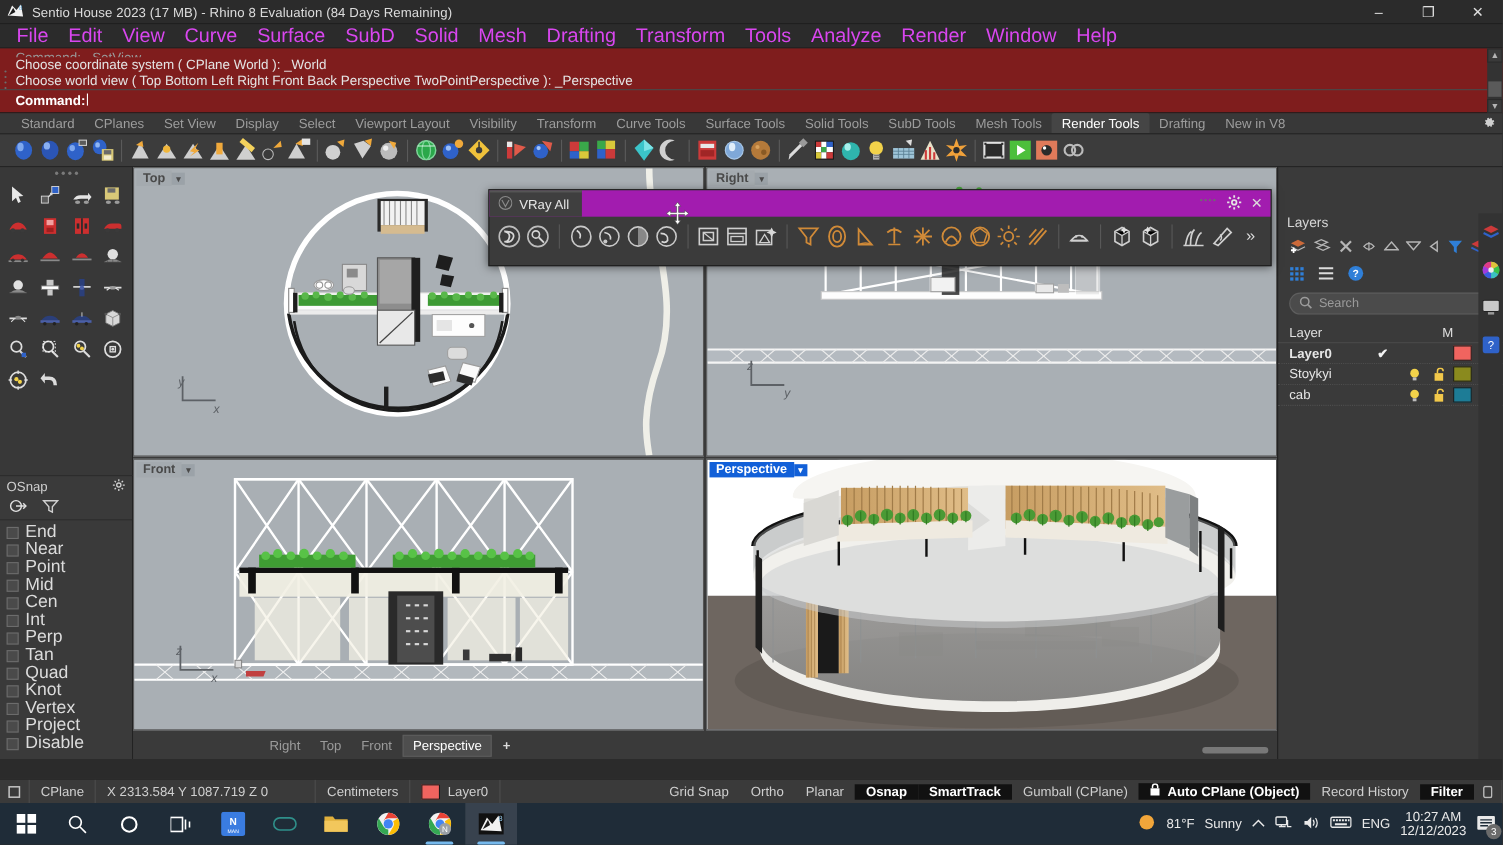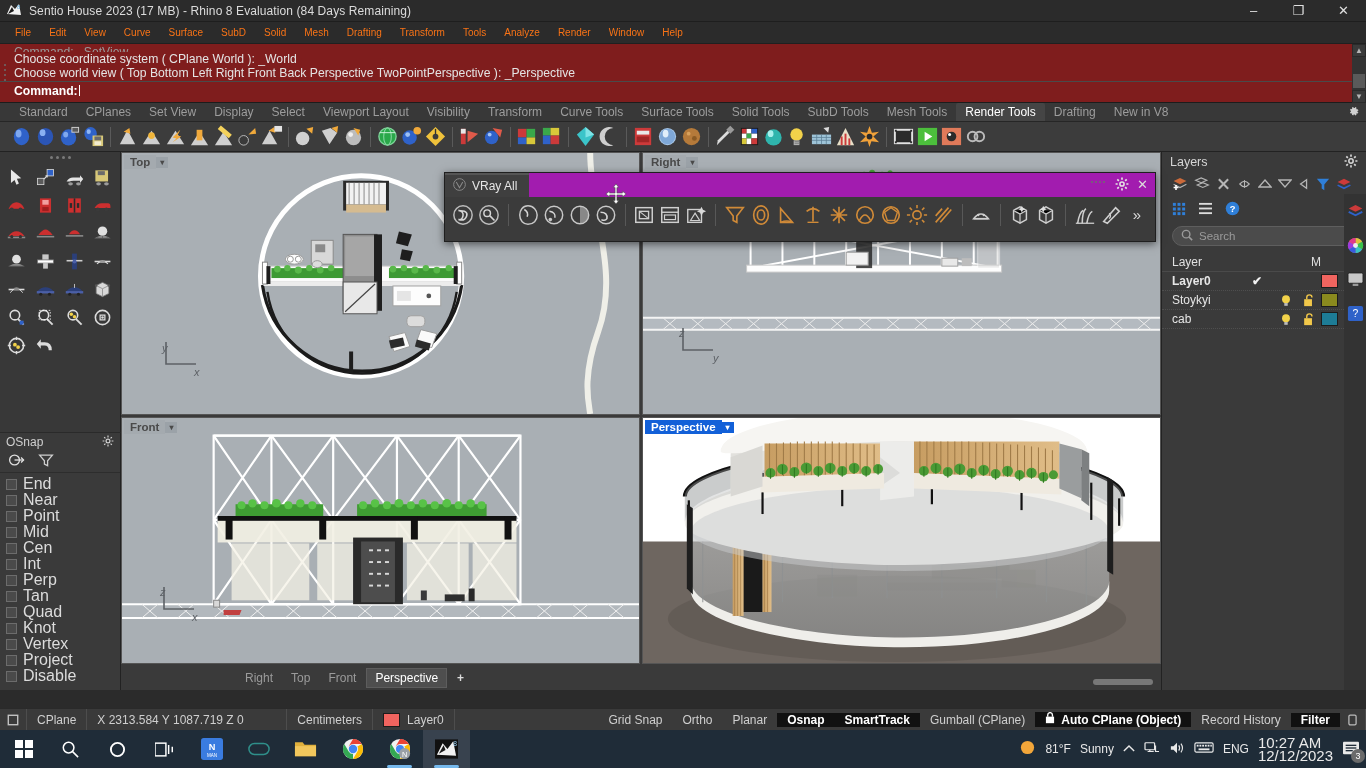--- a/index.html
+++ b/index.html
@@ -18,21 +18,21 @@
   }
   .tb-icon { width:22px; height:18px; margin-left:3px; display:flex; align-items:center; justify-content:center; }
   .tb-title { font-size:12px; color:#dcdcdc; margin-left:4px; letter-spacing:.1px; }
   .tb-spacer { flex:1; }
   .tb-btn { width:45px; height:22px; display:flex; align-items:center; justify-content:center;
             color:#e0e0e0; font-size:13px; }
 
   
   .menubar { height:22px; background:#2b2b2b; display:flex; align-items:center; padding-left:6px;
              border-bottom:1px solid #202020; }
-  .menubar .mi { padding:3px 9px; font-size:10px; color:#f97316; }
+  .menubar .mi { padding:3px 9px; font-size:18px; color:#d946ef; }
 
   
   .cmdarea { position:relative; background:#7f1d1d; height:59px; border-bottom:1px solid #1c1c1c; }
   .cmdhistory { padding:1px 0 0 14px; }
   .cmdline-row { font-size:12.2px; color:#e4e4e4; line-height:14px; white-space:nowrap; overflow:hidden; }
   .cmdline-row.clip { height:7px; overflow:hidden; color:#9a9a9a; }
   .cmd-prompt-row { border-top:1px solid #4a4a4a; margin-top:1px; padding:2px 0 0 14px;
                     font-size:12.2px; font-weight:bold; color:#fff; }
   .cmd-caret { display:inline-block; width:1px; height:11px; background:#fff; vertical-align:-1px; margin-left:1px;}
   .cmd-scroll { position:absolute; right:0; top:0; width:14px; height:59px; background:#333; }
@@ -111,21 +111,21 @@
   .vray-close{ position:absolute; right:7px; top:4px; color:#dcdcdc; font-size:13px;}
   .vray-body { display:flex; align-items:center; gap:2px; padding:4px 6px; }
   .vicon { width:27px; height:27px; display:flex; align-items:center; justify-content:center; border-radius:3px;}
   .vsep { width:1px; height:22px; background:#585858; margin:0 5px; }
   .movecur { position:absolute; left:160px; top:10px; color:#fff; font-size:18px; z-index:5;}
 
   
   .rightpanel { position:absolute; right:0; top:152px; width:205px; bottom:78px; background:#3a3a3a;
                 border-left:1px solid #222; }
   .rp-hd { height:20px; display:flex; align-items:center; justify-content:space-between;
-           padding:0 8px; font-size:12.5px; color:#d6d6d6; }
+           padding:0 8px; font-size:12.5px; color:#d6d6d6;margin-top:40px; }
   .rp-tools { height:26px; display:flex; align-items:center; gap:6px; padding-left:10px; }
   .rp-tools2 { height:24px; display:flex; align-items:center; gap:12px; padding-left:10px; }
   .rp-search { margin:4px 10px 6px 10px; height:20px; background:#4b4b4b; border:1px solid #5e5e5e;
                border-radius:10px; display:flex; align-items:center; padding:0 8px; gap:6px; }
   .rp-search input { background:transparent; border:0; outline:0; color:#cfcfcf; font-size:11.5px;
                      font-family:"Liberation Sans",sans-serif; width:140px;}
   .rp-search input::placeholder{ color:#9b9b9b; }
   .lyr-head { display:flex; align-items:center; height:20px; border-bottom:1px solid #4a4a4a;
               padding-left:10px; font-size:12px; color:#e0e0e0; }
   .lyr-row { display:flex; align-items:center; height:19px; padding-left:10px; font-size:12px;
@@ -149,21 +149,21 @@
   .sb-item.on { background:#111; color:#fff; font-weight:bold; }
   .sb-pane { border-right:1px solid #4d4d4d; height:22px; display:flex; align-items:center;}
 
   
   .taskbar { position:absolute; left:0; right:0; bottom:0; height:38px; background:#1f2c38;
              display:flex; align-items:center; }
   .tbi { width:47px; height:38px; display:flex; align-items:center; justify-content:center; position:relative; }
   .tbi.active { background:#38424e; }
   .tbi .underline { position:absolute; bottom:0; left:11px; width:25px; height:3px; background:#76b9ed; border-radius:2px;}
   .tray { margin-left:auto; display:flex; align-items:center; gap:9px; padding-right:6px; color:#e9e9e9; font-size:12px;}
-  .clock { line-height:13px; font-size:15px; }
+  .clock { text-align:center; line-height:13px; font-size:12px; }
   .badge { position:relative; }
   .badge .cnt { position:absolute; right:-5px; bottom:-4px; width:14px; height:14px; border-radius:50%;
                 background:#6b6b6b; color:#fff; font-size:9px; display:flex; align-items:center; justify-content:center;}
 </style>
 </head>
 <body>
 
 <div class="app">
 
   <div class="titlebar">

